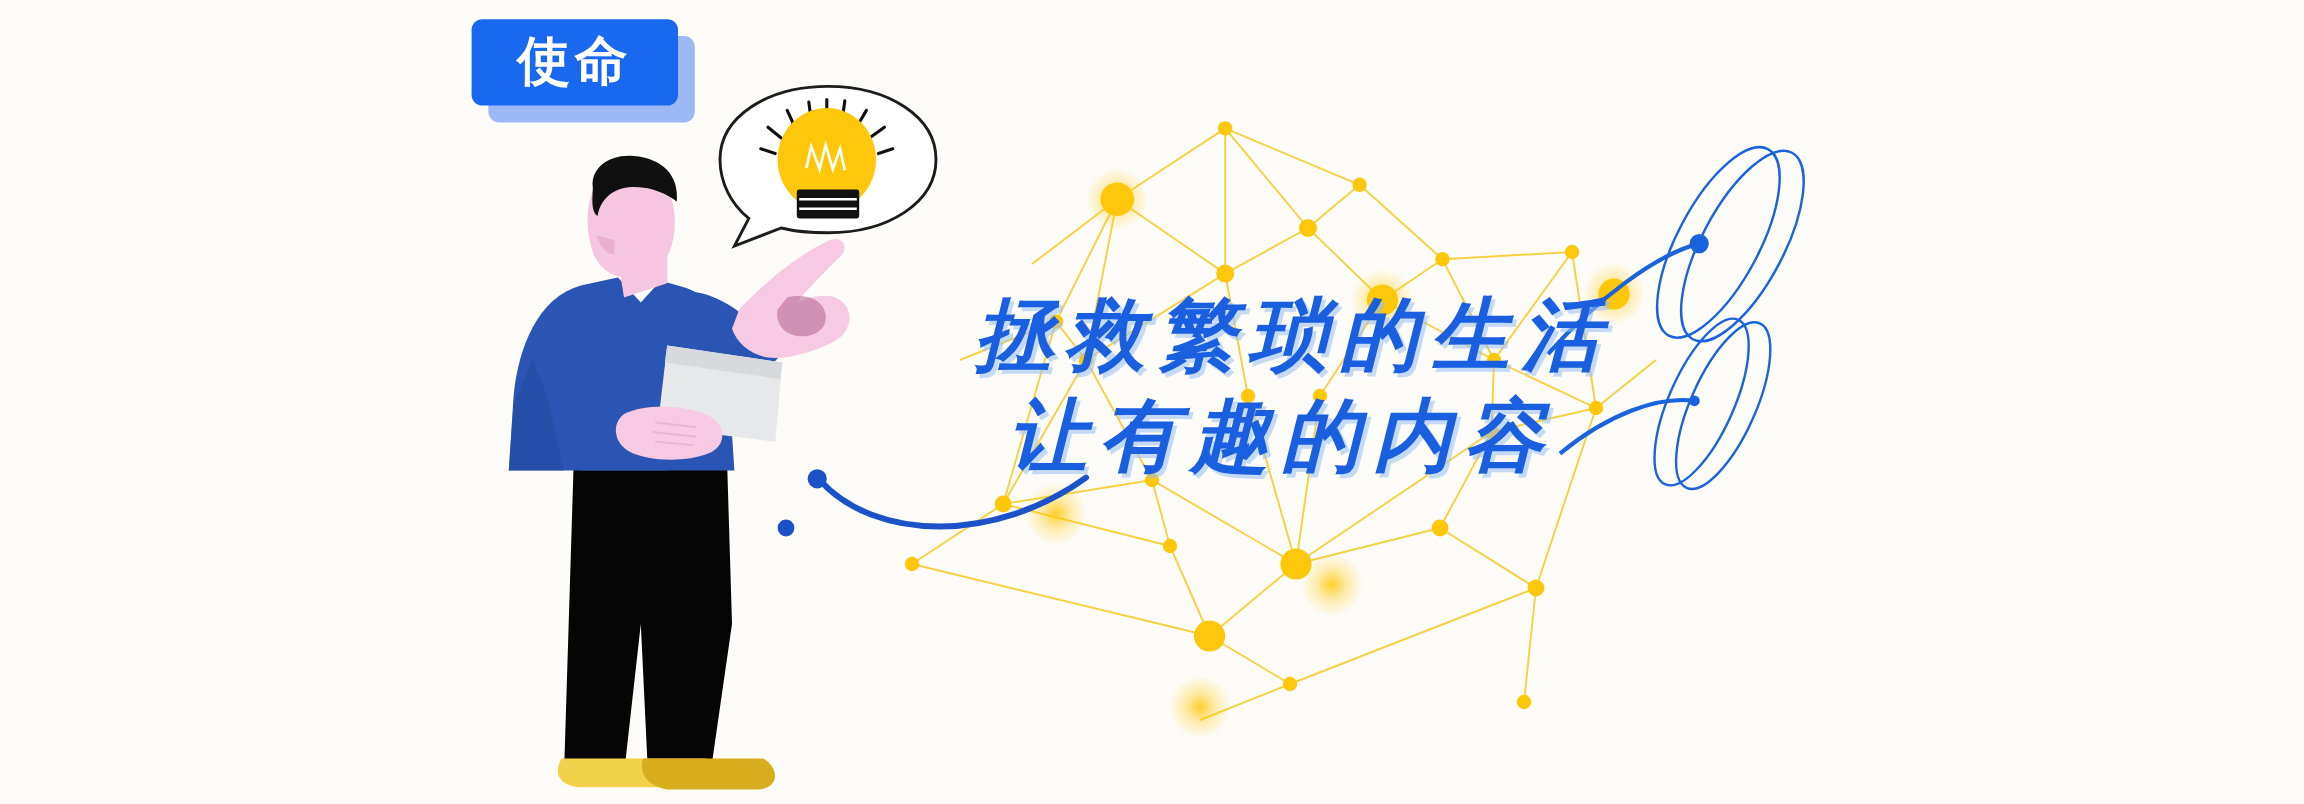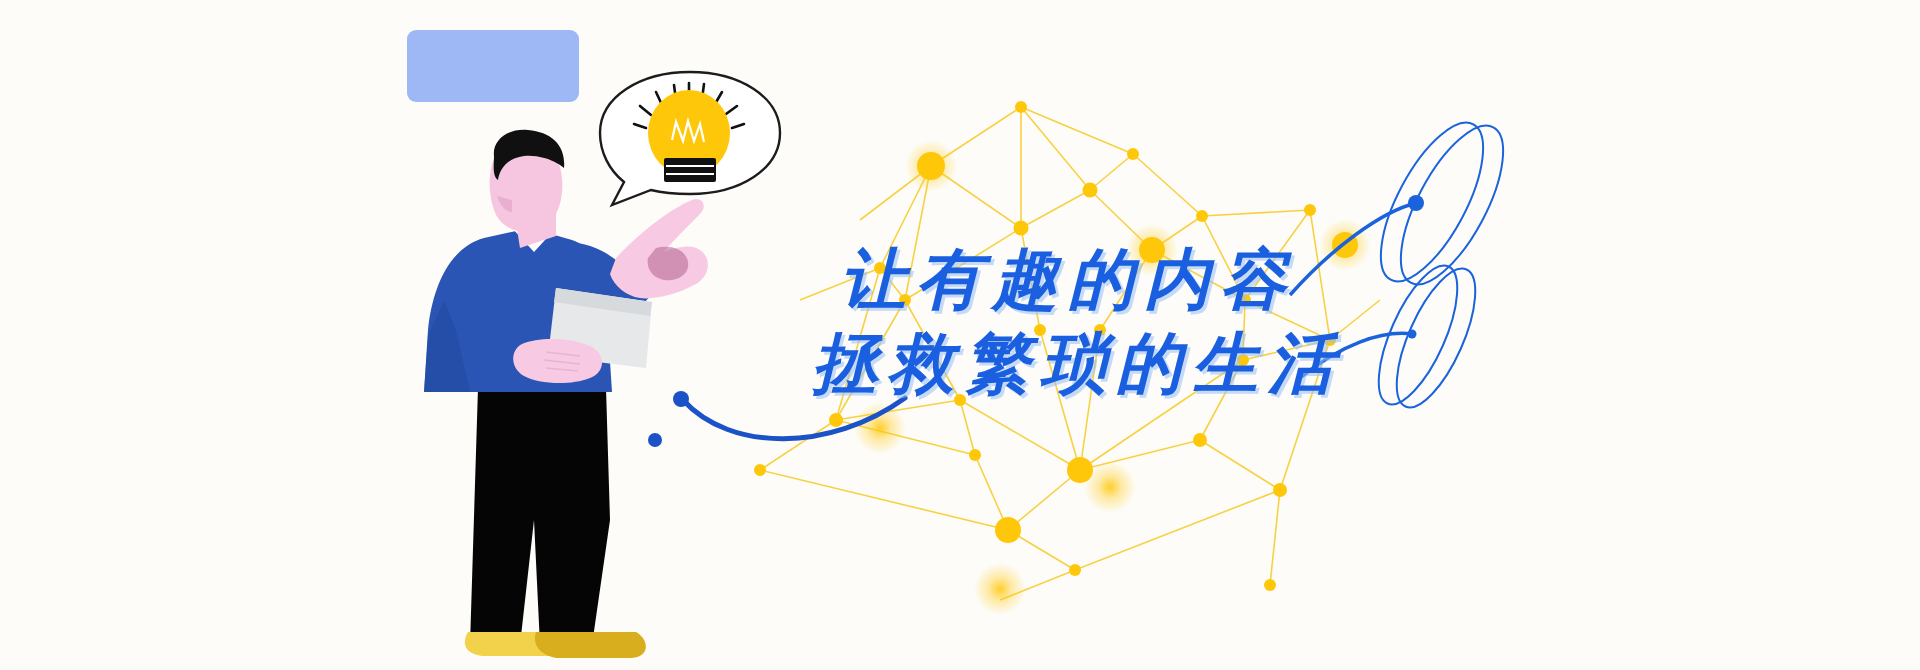--- a/index.html
+++ b/index.html
@@ -270,21 +270,24 @@
     <ellipse cx="689" cy="133" rx="41" ry="43" fill="#FFC709"></ellipse>
 
     <path d="M672,140 L676,122 L683,141 L688,121 L694,141 L700,124 L704,142" fill="none" stroke="#FFFFFF" stroke-width="2.2"></path>
 
     <rect x="664" y="158" width="52" height="24" rx="2" fill="#111111"></rect>
     <line x1="666" y1="166" x2="714" y2="166" stroke="#FFFFFF" stroke-width="2.2"></line>
     <line x1="666" y1="174" x2="714" y2="174" stroke="#FFFFFF" stroke-width="2.2"></line>
   </svg>
 
   <div id="headline">
+    <div class="headline-line" id="headline-line-2">拯救繁琐的生活</div>
     <div class="headline-line" id="headline-line-1">让有趣的内容</div>
-    <div class="headline-line" id="headline-line-2">拯救繁琐的生活</div>
   </div>
 
   <div id="badge-wrap">
     <div id="badge-shadow"></div>
+    <div id="badge">
+      <span id="badge-label">使命</span>
+    </div>
   </div>
 
 </div>
 
 </body></html>

